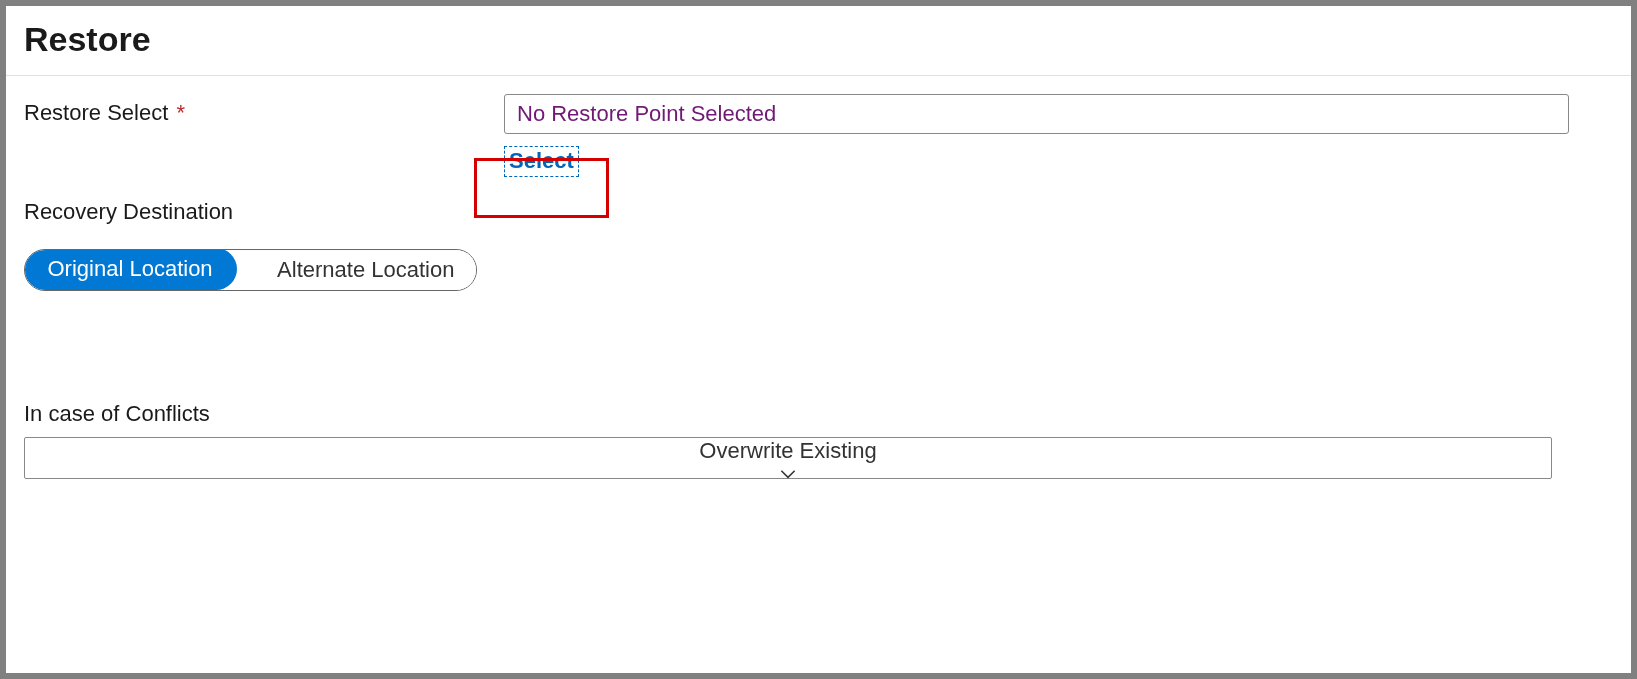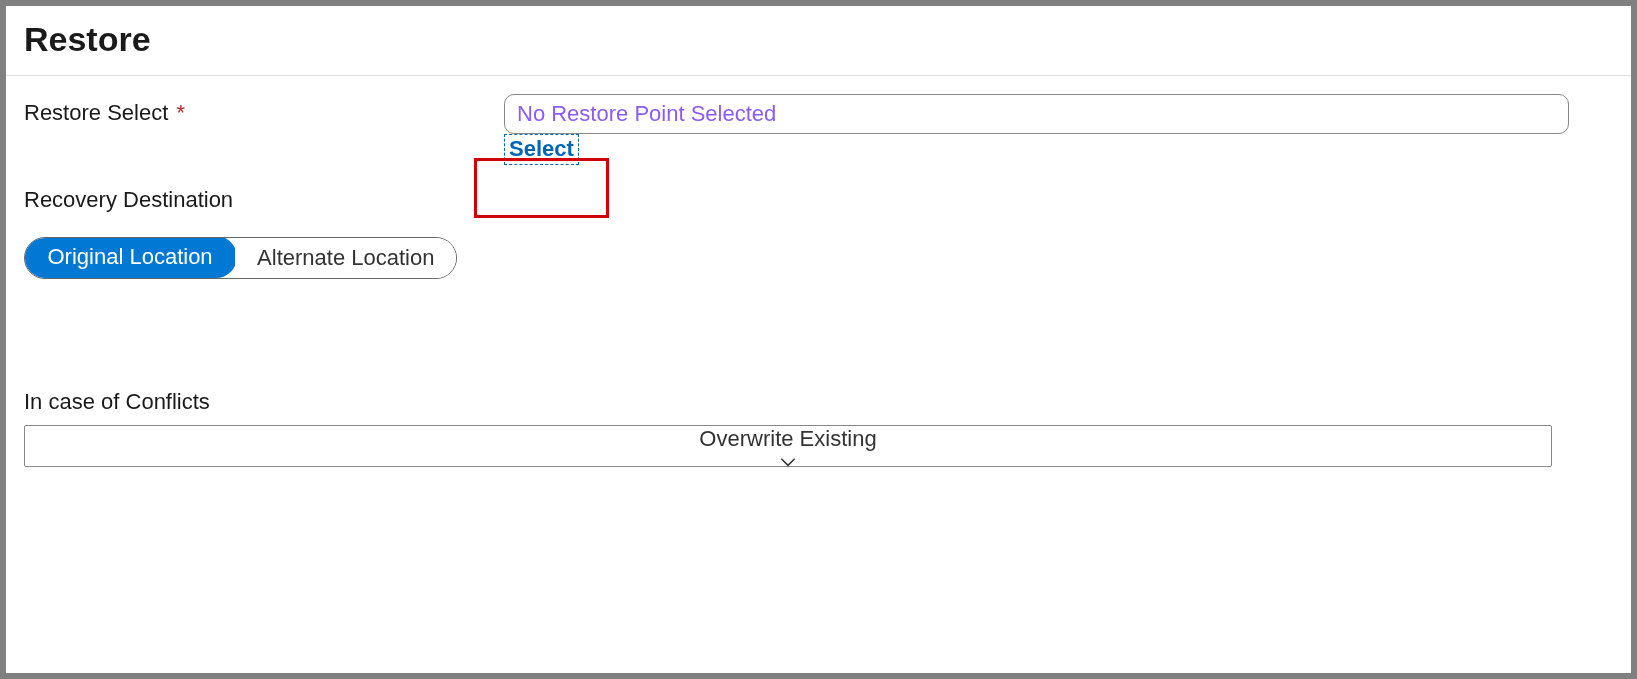--- a/index.html
+++ b/index.html
@@ -39,28 +39,28 @@
     color: #1a1a1a;
     font-weight: 400;
     padding-top: 6px;
   }
   .req { color: #c1272d; margin-left: 2px; }
   .field-col { flex: 1; }
   .txt-input {
     width: 1065px;
     height: 40px;
     border: 1px solid #888;
-    border-radius: 10px;
+    border-radius: 3px;
     font-size: 22px;
-    color: #8b5cf6;
+    color: #701a75;
     padding: 4px 12px;
     background: #fff;
   }
   .select-link-wrap {
-    margin-top: 0;
+    margin-top: 12px;
     display: inline-block;
     position: relative;
   }
   .select-link {
     font-size: 22px;
     color: #0067b8;
     font-weight: 600;
     text-decoration: none;
     padding: 0 4px;
     border: 1.5px dashed #0067b8;
@@ -78,20 +78,21 @@
     color: #1a1a1a;
     margin-top: 22px;
     margin-bottom: 24px;
   }
   .pill-group {
     display: inline-flex;
     border: 1.5px solid #666;
     border-radius: 999px;
     overflow: hidden;
     height: 42px;
+    gap: 20px;
   }
   .pill {
     display: flex; align-items: center;
     padding: 0 22px;
     font-size: 22px;
     cursor: pointer;
     user-select: none;
     background: #fff;
     color: #333;
   }

